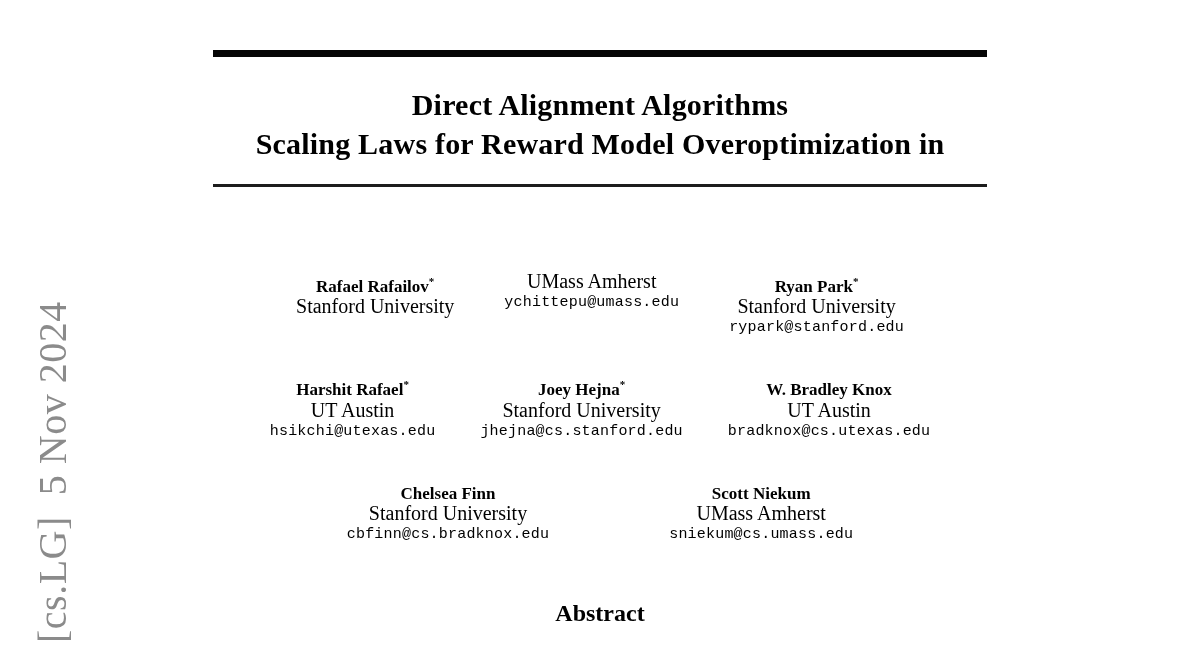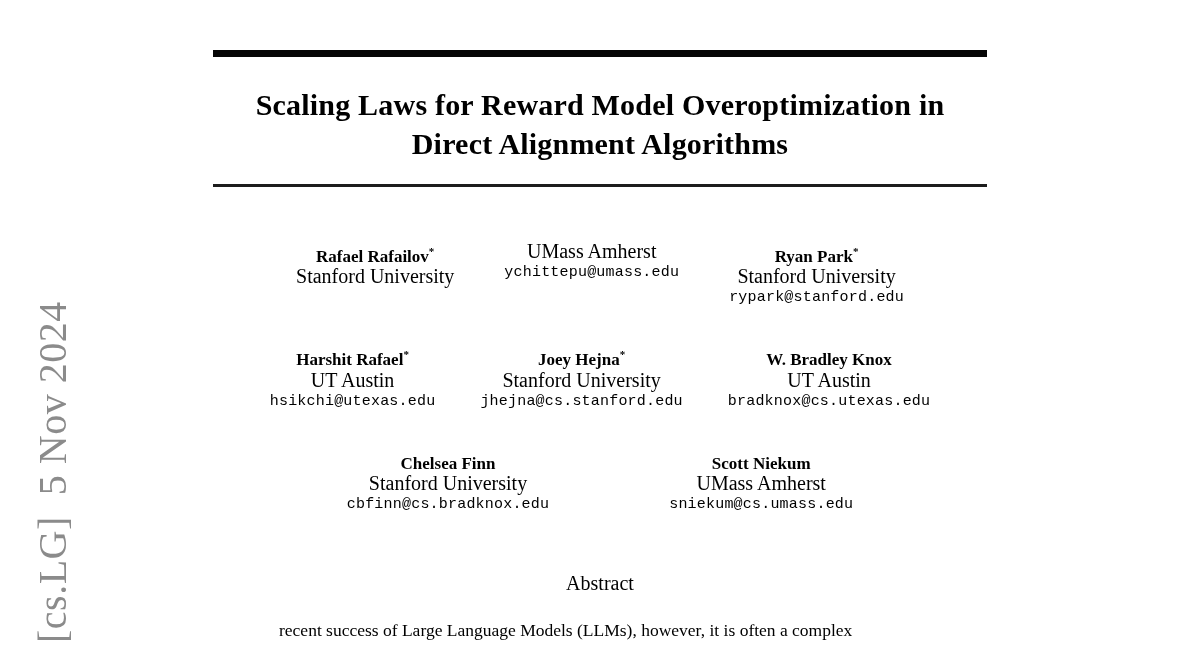--- a/index.html
+++ b/index.html
@@ -53,21 +53,21 @@
   .paper-title {
     margin-top: 28px;
     text-align: center;
     font-weight: bold;
     font-size: 30px;
     line-height: 39px;
     letter-spacing: 0.2px;
   }
 
   .authors {
-    margin-top: 54px;
+    margin-top: 84px;
   }
   .author-row {
     display: flex;
     justify-content: center;
     margin-bottom: 36px;
   }
   .author-row.r1 { gap: 50px; }
   .author-row.r2 { gap: 45px; }
   .author-row.r3 { gap: 120px; margin-bottom: 0; }
 
@@ -91,22 +91,22 @@
   .author-email {
     font-family: "Liberation Mono", "DejaVu Sans Mono", monospace;
     font-size: 15px;
     line-height: 21px;
     letter-spacing: 0.2px;
   }
 
   .abstract-heading {
     margin-top: 56px;
     text-align: center;
-    font-weight: normal;
-    font-size: 20px;
+    font-weight: bold;
+    font-size: 24px;
     line-height: 24px;
   }
   .abstract-body {
     margin: 25px auto 0 auto;
     width: 642px;
     font-size: 17.5px;
     line-height: 21.5px;
   }
   .abstract-line {
     white-space: nowrap;
@@ -115,22 +115,22 @@
 </head>
 <body>
 
 <div class="watermark">[cs.LG]  5 Nov 2024</div>
 
 <div class="page-col">
 
   <div class="rule-thick"></div>
 
   <div class="paper-title">
+    <div>Direct Alignment Algorithms</div>
     <div>Scaling Laws for Reward Model Overoptimization in</div>
-    <div>Direct Alignment Algorithms</div>
   </div>
 
   <div class="rule-thin"></div>
 
   <div class="authors">
 
     <div class="author-row r1">
       <div class="author-block">
         <div class="author-name"><span>Rafael Rafailov</span><sup>*</sup></div>
         <div class="author-affil">Stanford University</div>

